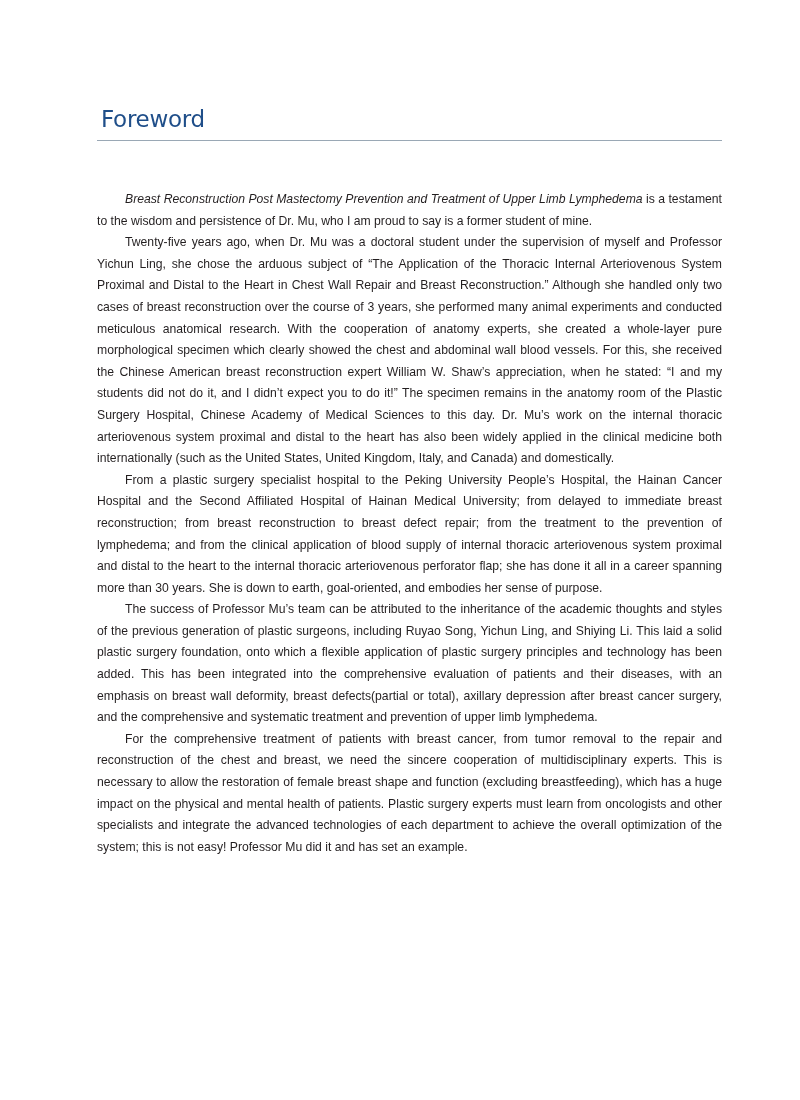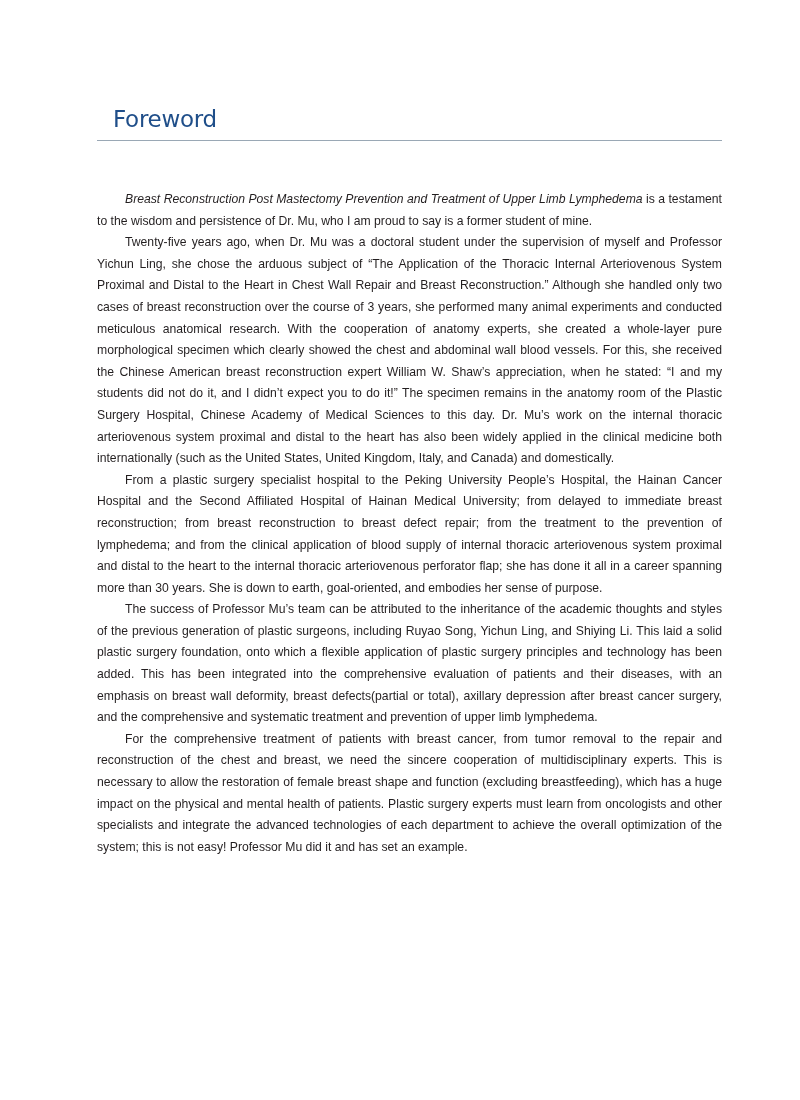--- a/index.html
+++ b/index.html
@@ -15,21 +15,21 @@
     }
     .page {
       position: absolute;
       left: 97px;
       top: 0;
       width: 625px;
     }
     .title {
       position: absolute;
       top: 104px;
-      left: 16px;
+      left: 4px;
       margin: 0;
       font-family: "DejaVu Sans", sans-serif;
       font-weight: normal;
       font-size: 23px;
       letter-spacing: -0.3px;
       color: #1f4e89;
       line-height: 30px;
     }
     .rule {
       position: absolute;

